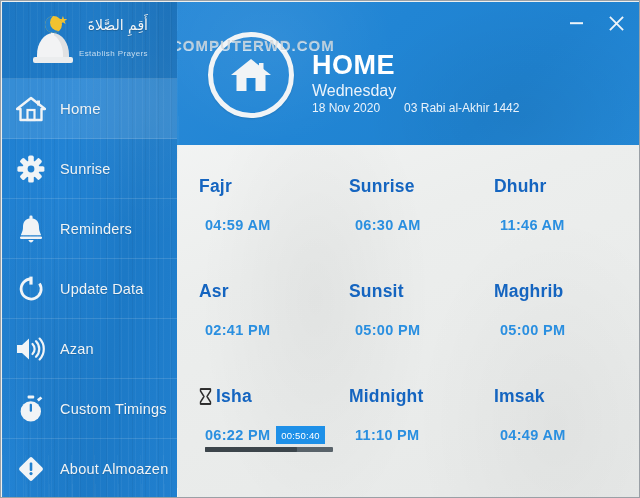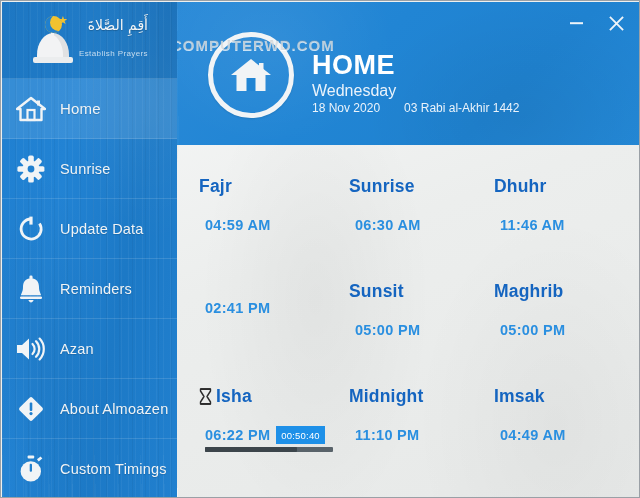--- a/index.html
+++ b/index.html
@@ -305,73 +305,73 @@
             <circle cx="14" cy="14" r="8.6"></circle>
           </g>
           <circle cx="14" cy="14" r="3.4" fill="#2180cf"></circle>
         </svg>
       </span>
       <span class="nav-label">Sunrise</span>
     </div>
 
     <div class="nav-item">
       <span class="nav-icon">
-        <svg width="28" height="28" viewBox="0 0 28 28">
-          <path d="M14 4 A10 10 0 1 0 22.5 8.5" fill="none" stroke="#f1f4f6" stroke-width="2.8" stroke-linecap="butt"></path>
-          <rect x="12.4" y="1.6" width="3.2" height="8" fill="#f1f4f6"></rect>
-        </svg>
-      </span>
-      <span class="nav-label">Update Data</span>
-    </div>
-
-    <div class="nav-item">
-      <span class="nav-icon">
         <svg width="26" height="28" viewBox="0 0 26 28">
           <rect x="11.4" y="0.5" width="3.2" height="4" rx="1.4" fill="#f1f4f6"></rect>
           <path d="M13 3.2 C7.6 3.2 5 7 5 12 C5 17 3 18.6 3 20.2 L23 20.2 C23 18.6 21 17 21 12 C21 7 18.4 3.2 13 3.2 Z" fill="#f1f4f6"></path>
           <rect x="2" y="21.4" width="22" height="2.6" rx="1.2" fill="#f1f4f6"></rect>
           <path d="M10.4 25 C10.9 26.6 12 27.4 13 27.4 C14 27.4 15.1 26.6 15.6 25 Z" fill="#f1f4f6"></path>
         </svg>
       </span>
       <span class="nav-label">Reminders</span>
     </div>
 
     <div class="nav-item">
       <span class="nav-icon">
+        <svg width="28" height="28" viewBox="0 0 28 28">
+          <path d="M14 4 A10 10 0 1 0 22.5 8.5" fill="none" stroke="#f1f4f6" stroke-width="2.8" stroke-linecap="butt"></path>
+          <rect x="12.4" y="1.6" width="3.2" height="8" fill="#f1f4f6"></rect>
+        </svg>
+      </span>
+      <span class="nav-label">Update Data</span>
+    </div>
+
+    <div class="nav-item">
+      <span class="nav-icon">
         <svg width="32" height="26" viewBox="0 0 32 26">
           <path d="M2 9 L7 9 L14 2.5 L14 23.5 L7 17 L2 17 Z" fill="#f1f4f6"></path>
           <path d="M17.5 8 A7 7 0 0 1 17.5 18" fill="none" stroke="#f1f4f6" stroke-width="2.2" stroke-linecap="round"></path>
           <path d="M21 5.2 A11 11 0 0 1 21 20.8" fill="none" stroke="#f1f4f6" stroke-width="2.2" stroke-linecap="round"></path>
           <path d="M24.6 2.6 A15 15 0 0 1 24.6 23.4" fill="none" stroke="#f1f4f6" stroke-width="2.2" stroke-linecap="round"></path>
         </svg>
       </span>
       <span class="nav-label">Azan</span>
     </div>
 
     <div class="nav-item">
       <span class="nav-icon">
-        <svg width="28" height="28" viewBox="0 0 28 28">
-          <rect x="5" y="5" width="18" height="18" rx="2" transform="rotate(45 14 14)" fill="#f1f4f6"></rect>
-          <rect x="12.7" y="7.6" width="2.6" height="8.4" rx="1" fill="#2180cf"></rect>
-          <circle cx="14" cy="18.6" r="1.6" fill="#2180cf"></circle>
-        </svg>
-      </span>
-      <span class="nav-label">About Almoazen</span>
-    </div>
-
-    <div class="nav-item">
-      <span class="nav-icon">
         <svg width="26" height="28" viewBox="0 0 26 28">
           <rect x="9.6" y="0.4" width="6.6" height="3.2" rx="1" fill="#f1f4f6"></rect>
           <path d="M19 4.2 L22.6 1.4 L24.3 3.6 L20.7 6.4 Z" fill="#f1f4f6"></path>
           <circle cx="12.8" cy="16.4" r="10.2" fill="#f1f4f6"></circle>
           <rect x="11.7" y="8.8" width="2.3" height="8" rx="1" fill="#2180cf"></rect>
         </svg>
       </span>
       <span class="nav-label">Custom Timings</span>
+    </div>
+
+    <div class="nav-item">
+      <span class="nav-icon">
+        <svg width="28" height="28" viewBox="0 0 28 28">
+          <rect x="5" y="5" width="18" height="18" rx="2" transform="rotate(45 14 14)" fill="#f1f4f6"></rect>
+          <rect x="12.7" y="7.6" width="2.6" height="8.4" rx="1" fill="#2180cf"></rect>
+          <circle cx="14" cy="18.6" r="1.6" fill="#2180cf"></circle>
+        </svg>
+      </span>
+      <span class="nav-label">About Almoazen</span>
     </div>
   </div>
 
   <div id="main">
     <div class="tex"></div>
 
     <div id="header">
       <div class="tex"></div>
 
       <div id="winctl">
@@ -420,20 +420,21 @@
           <div class="ptime">06:30 AM</div>
         </div>
         <div class="cell c2">
           <div class="pname">Dhuhr</div>
           <div class="ptime">11:46 AM</div>
         </div>
       </div>
 
       <div class="prow r1">
         <div class="cell c0">
+          <div class="pname">Asr</div>
           <div class="ptime">02:41 PM</div>
         </div>
         <div class="cell c1">
           <div class="pname">Sunsit</div>
           <div class="ptime">05:00 PM</div>
         </div>
         <div class="cell c2">
           <div class="pname">Maghrib</div>
           <div class="ptime">05:00 PM</div>
         </div>

